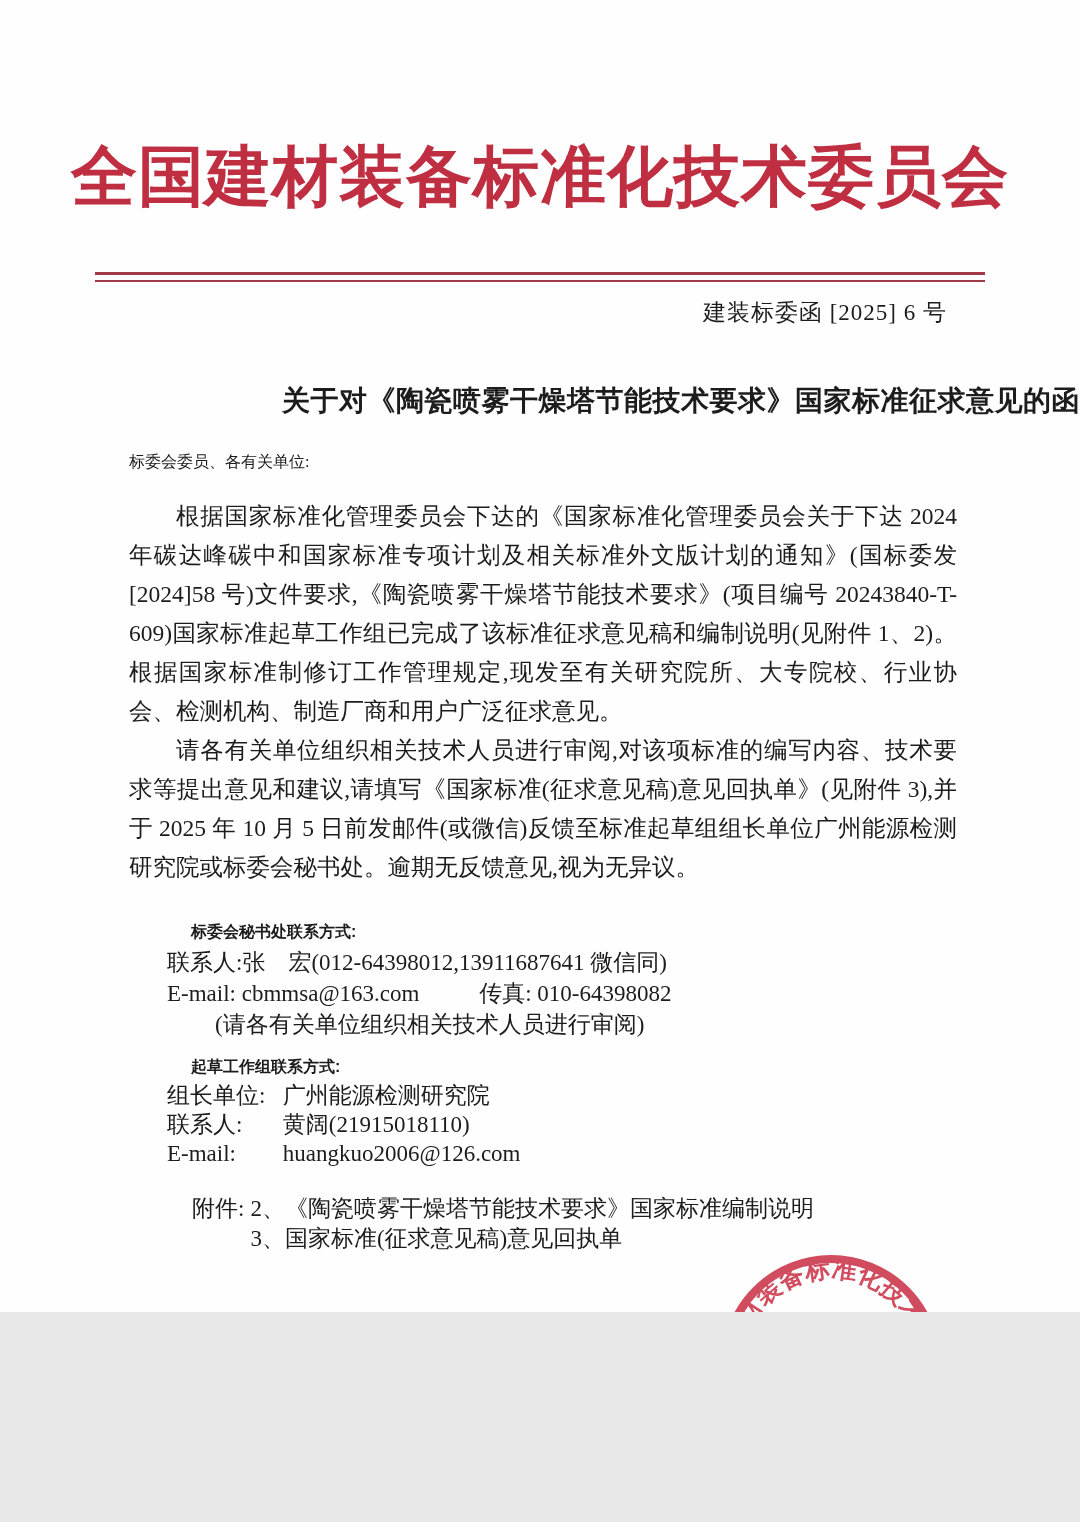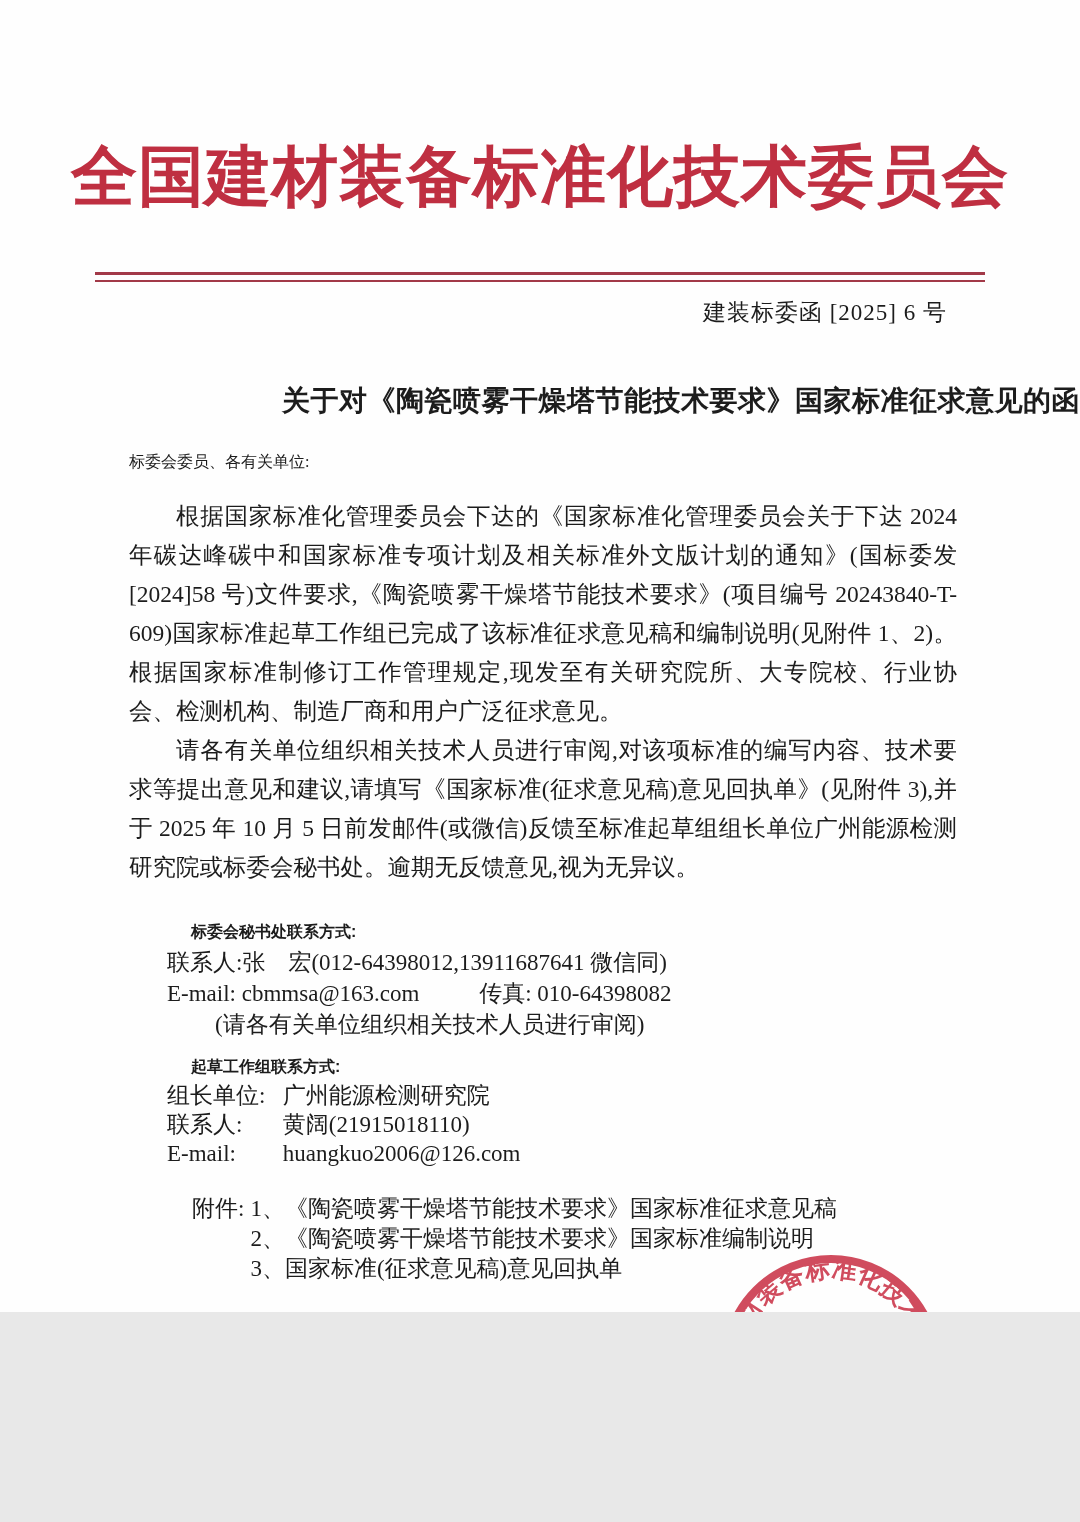--- a/index.html
+++ b/index.html
@@ -145,21 +145,20 @@
     </div>
     <div>
       <span class="lbl">E-mail:</span>
       <span>huangkuo2006@126.com</span>
     </div>
   </div>
 
   <div class="attachments">
     <span class="att-label">附件:</span>
     <div>
-      <div>1、《陶瓷喷雾干燥塔节能技术要求》国家标准征求意见稿</div>
       <div>2、《陶瓷喷雾干燥塔节能技术要求》国家标准编制说明</div>
       <div>3、国家标准(征求意见稿)意见回执单</div>
     </div>
   </div>
 
   <div class="signature">
     <div class="sig-org">全国建材装备标准化技术委员会</div>
     <div class="sig-group">《陶瓷喷雾干燥塔节能技术要求》国家标准起草工作组</div>
     <div class="sig-date">2025 年 8 月 6 日</div>
   </div>

